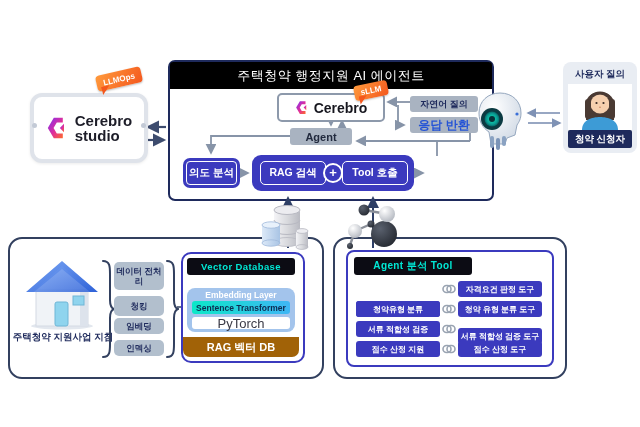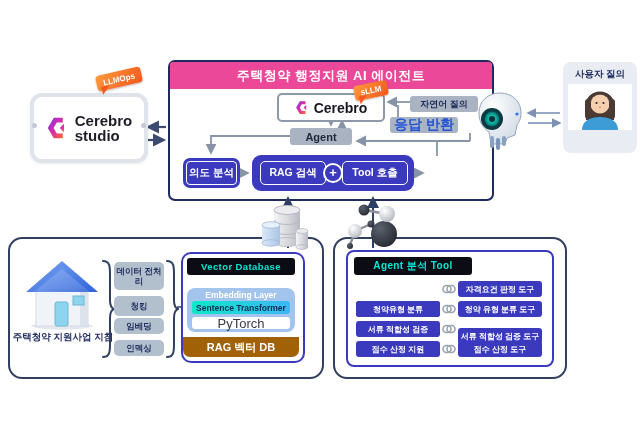--- a/index.html
+++ b/index.html
@@ -5,22 +5,22 @@
   html,body{margin:0;padding:0;background:#fff;}
   #canvas{position:relative;width:640px;height:427px;background:#fff;overflow:hidden;
           font-family:"Liberation Sans","DejaVu Sans",sans-serif;}
   .abs{position:absolute;}
   .z1{z-index:1}.z2{z-index:2}.z3{z-index:3}.z4{z-index:4}.z6{z-index:6}
   .ctr{display:flex;align-items:center;justify-content:center;text-align:center;}
 
   
   .mainbox{left:168px;top:60px;width:322px;height:137px;background:#fff;
            border:2.5px solid #1e2a5c;border-radius:7px;}
-  .mainhdr{position:absolute;left:0;top:0;right:0;height:27px;background:#ec4899;
-           border-radius:3px 3px 0 0;color:#fff;font-size:13px;font-weight:bold;letter-spacing:.5px;}
+  .mainhdr{position:absolute;left:0;top:0;right:0;height:27px;background:#000000;
+           border-radius:3px 3px 0 0;color:#fff;font-size:13px;font-weight:normal;letter-spacing:.5px;}
 
   
   .cerebox{left:277px;top:93px;width:104px;height:25px;background:#fff;border:2px solid #8d99ab;
            border-radius:5px;gap:4px;font-size:14px;font-weight:bold;color:#16161e;}
   .badge{background:linear-gradient(135deg,#ff9a3c,#f4581e);color:#fff;font-weight:bold;
          border-radius:4px;box-shadow:0 1px 2px rgba(0,0,0,.25);}
   .badge:after{content:"";position:absolute;left:4px;bottom:-4px;border:4px solid transparent;
          border-top-color:#f4581e;border-left-color:#f4581e;width:0;height:0;}
 
   
@@ -159,21 +159,21 @@
         <path d="M15,6.5 L11.5,10 L15,13.5 Z" fill="url(#cg2)"></path>
       </svg>
     </span>
     <span>Cerebro</span>
   </div>
   <div class="abs z4 badge ctr" style="left:354px;top:83px;width:34px;height:15px;font-size:8px;transform:rotate(-12deg);">sLLM</div>
 
   <div class="abs z3 graybox ctr" style="left:290px;top:128px;width:62px;height:17px;font-size:11px;color:#222a3e;">Agent</div>
 
   <div class="abs z3 graybox ctr" style="left:410px;top:96px;width:68px;height:16px;font-size:9px;color:#1e2a5c;">자연어 질의</div>
-  <div class="abs z3 graybox ctr" style="left:390px;top:117px;width:68px;height:16px;font-size:14px;color:#2453d6;">응답 반환</div>
+  <div class="abs z3 graybox ctr" style="left:410px;top:117px;width:68px;height:16px;font-size:12px;color:#2453d6;">응답 반환</div>
 
   <div class="abs z3 indigo inner-outline ctr" style="left:183px;top:158px;width:57px;height:30px;">의도 분석</div>
   <div class="abs z3 indigo" style="left:252px;top:155px;width:162px;height:36px;border-radius:9px;">
     <span class="combo-sub" style="left:8px;">RAG 검색</span>
     <span class="plus-circle">+</span>
     <span class="combo-sub" style="left:90px;">Tool 호출</span>
   </div>
 
   <div class="abs z6" style="left:477px;top:92px;">
     <svg width="48" height="58" viewBox="0 0 48 58">
@@ -206,20 +206,21 @@
       <circle cx="32" cy="20" r="9.5" fill="#f5cfae"></circle>
       <circle cx="28.5" cy="19" r="1.1" fill="#3a2c26"></circle>
       <circle cx="35.5" cy="19" r="1.1" fill="#3a2c26"></circle>
       <path d="M31,23 a1.5,1.5 0 0 0 2,0" stroke="#c98a6a" stroke-width="1" fill="none"></path>
       <path d="M22,14 C24,9 40,9 42,14 L42,12 C38,6 26,6 22,12 Z" fill="#4a3a33"></path>
       <rect x="17" y="15" width="6" height="20" rx="3" fill="#4a3a33"></rect>
       <rect x="41" y="15" width="6" height="20" rx="3" fill="#4a3a33"></rect>
       <path d="M14,46 C14,36 24,33 32,33 C40,33 50,36 50,46 Z" fill="#3d9bd6"></path>
     </svg>
   </div>
+  <div class="abs z3 ctr" style="left:568px;top:130px;width:64px;height:18px;background:#1e2a5c;border-radius:2px;color:#fff;font-weight:bold;font-size:9.5px;">청약 신청자</div>
 
   <div class="abs z4" style="left:260px;top:203px;">
     <svg width="52" height="50" viewBox="0 0 52 50">
       <defs>
         <linearGradient id="cyl" x1="0" y1="0" x2="1" y2="0">
             <stop offset="0" stop-color="#f4f4f7"></stop>
             <stop offset=".5" stop-color="#d9dade"></stop>
             <stop offset="1" stop-color="#b9bac2"></stop>
           </linearGradient>
         <linearGradient id="cylb" x1="0" y1="0" x2="1" y2="0">

